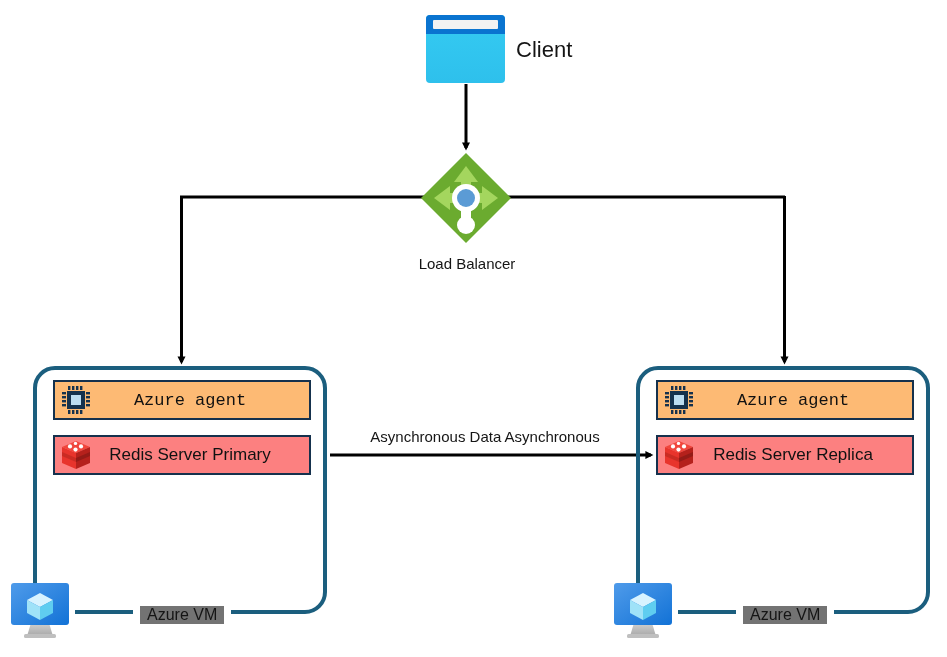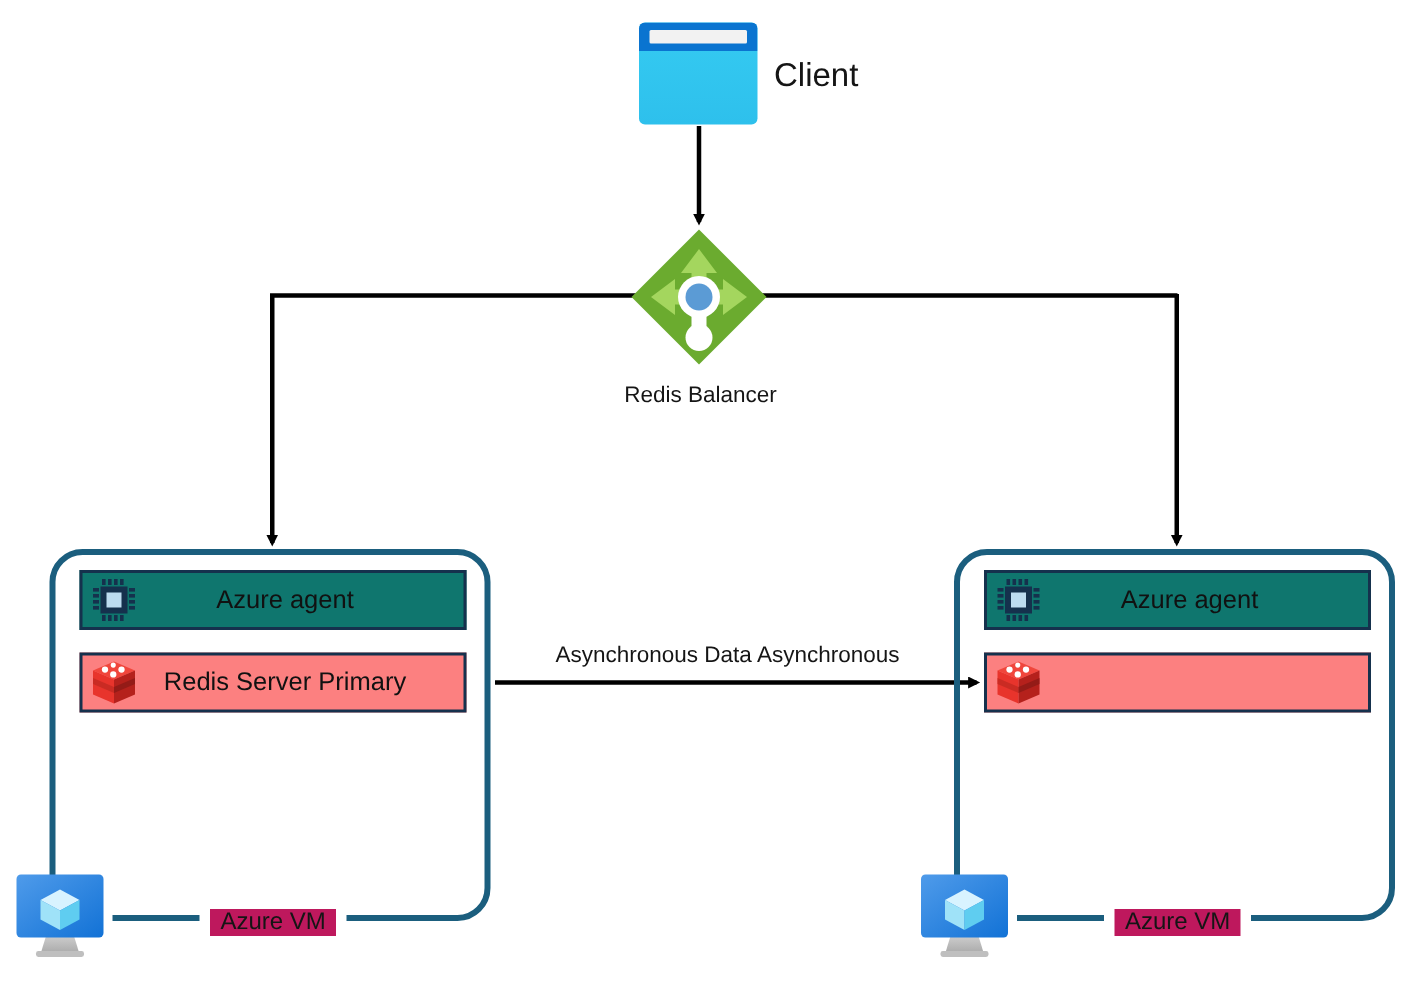--- a/index.html
+++ b/index.html
@@ -104,21 +104,22 @@
 
   
   .svc-row {
     position: absolute;
     box-sizing: border-box;
     border: 2px solid #15314d;
     display: flex;
     align-items: center;
   }
   .svc-agent {
-    background: #0f766e;
+    background: #fdba74;
+    font-family: Liberation Mono, monospace;
   }
   .svc-redis {
     background: #fc8080;
   }
   .svc-row .svc-label {
     flex: 1;
     text-align: center;
     font-size: 17px;
     color: #111111;
     white-space: nowrap;
@@ -142,21 +143,21 @@
     width: 62px;
     height: 62px;
   }
   .vm-icon-left  { left: 9px;  top: 580px; }
   .vm-icon-right { left: 612px; top: 580px; }
 
   .vm-label {
     position: absolute;
     font-size: 16px;
     color: #151515;
-    background: #be185d;
+    background: #737373;
     padding: 0 7px;
     white-space: nowrap;
     text-align: center;
   }
   .vm-label-left  { left: 140px; top: 606px; }
   .vm-label-right { left: 743px; top: 606px; }
 
   
   .repl-label {
     position: absolute;
@@ -206,21 +207,21 @@
       <polygon points="46,14 58,30 51,30 51,46 41,46 41,30 34,30" fill="#a4d65e"></polygon>
       <polygon points="14,46 30,34 30,41 46,41 46,51 30,51 30,58" fill="#a4d65e"></polygon>
       <polygon points="78,46 62,58 62,51 46,51 46,41 62,41 62,34" fill="#a4d65e"></polygon>
 
       <circle cx="46" cy="46" r="14" fill="#ffffff"></circle>
       <circle cx="46" cy="73" r="9" fill="#ffffff"></circle>
       <rect x="41" y="52" width="10" height="20" fill="#ffffff"></rect>
       <circle cx="46" cy="46" r="9" fill="#5b9bd5"></circle>
     </svg>
   </div>
-  <div class="lb-label">Redis Balancer</div>
+  <div class="lb-label">Load Balancer</div>
 
   <div class="vm-box vm-left"></div>
 
   <div class="border-mask" style="left:33px; top:606px; width:42px;"></div>
   <div class="border-mask" style="left:133px; top:606px; width:98px;"></div>
 
   <div class="svc-row svc-agent agent-left">
     <span class="svc-icon">
       <svg viewBox="0 0 34 34" width="34" height="34">
         <rect x="8" y="8" width="18" height="18" fill="#15314d"></rect>
@@ -332,20 +333,21 @@
         <polygon points="3,14 17,20 17,24 3,18" fill="#c42a22" opacity="0.85"></polygon>
         <polygon points="31,14 17,20 17,24 31,18" fill="#8e1a16" opacity="0.85"></polygon>
         <g fill="#ffffff">
           <circle cx="11" cy="8.4" r="2.1"></circle>
           <circle cx="22" cy="8.4" r="2.1"></circle>
           <circle cx="16.5" cy="11.6" r="2.1"></circle>
           <circle cx="16.5" cy="5.4" r="1.7"></circle>
         </g>
       </svg>
     </span>
+    <span class="svc-label">Redis Server Replica</span>
   </div>
 
   <div class="vm-icon vm-icon-right">
     <svg viewBox="0 0 62 62" width="62" height="62">
       <defs>
         <linearGradient id="scr2" x1="0" y1="0" x2="1" y2="1">
           <stop offset="0%" stop-color="#4f9bea"></stop>
           <stop offset="100%" stop-color="#1272d6"></stop>
         </linearGradient>
         <linearGradient id="stand2" x1="0" y1="0" x2="0" y2="1">

